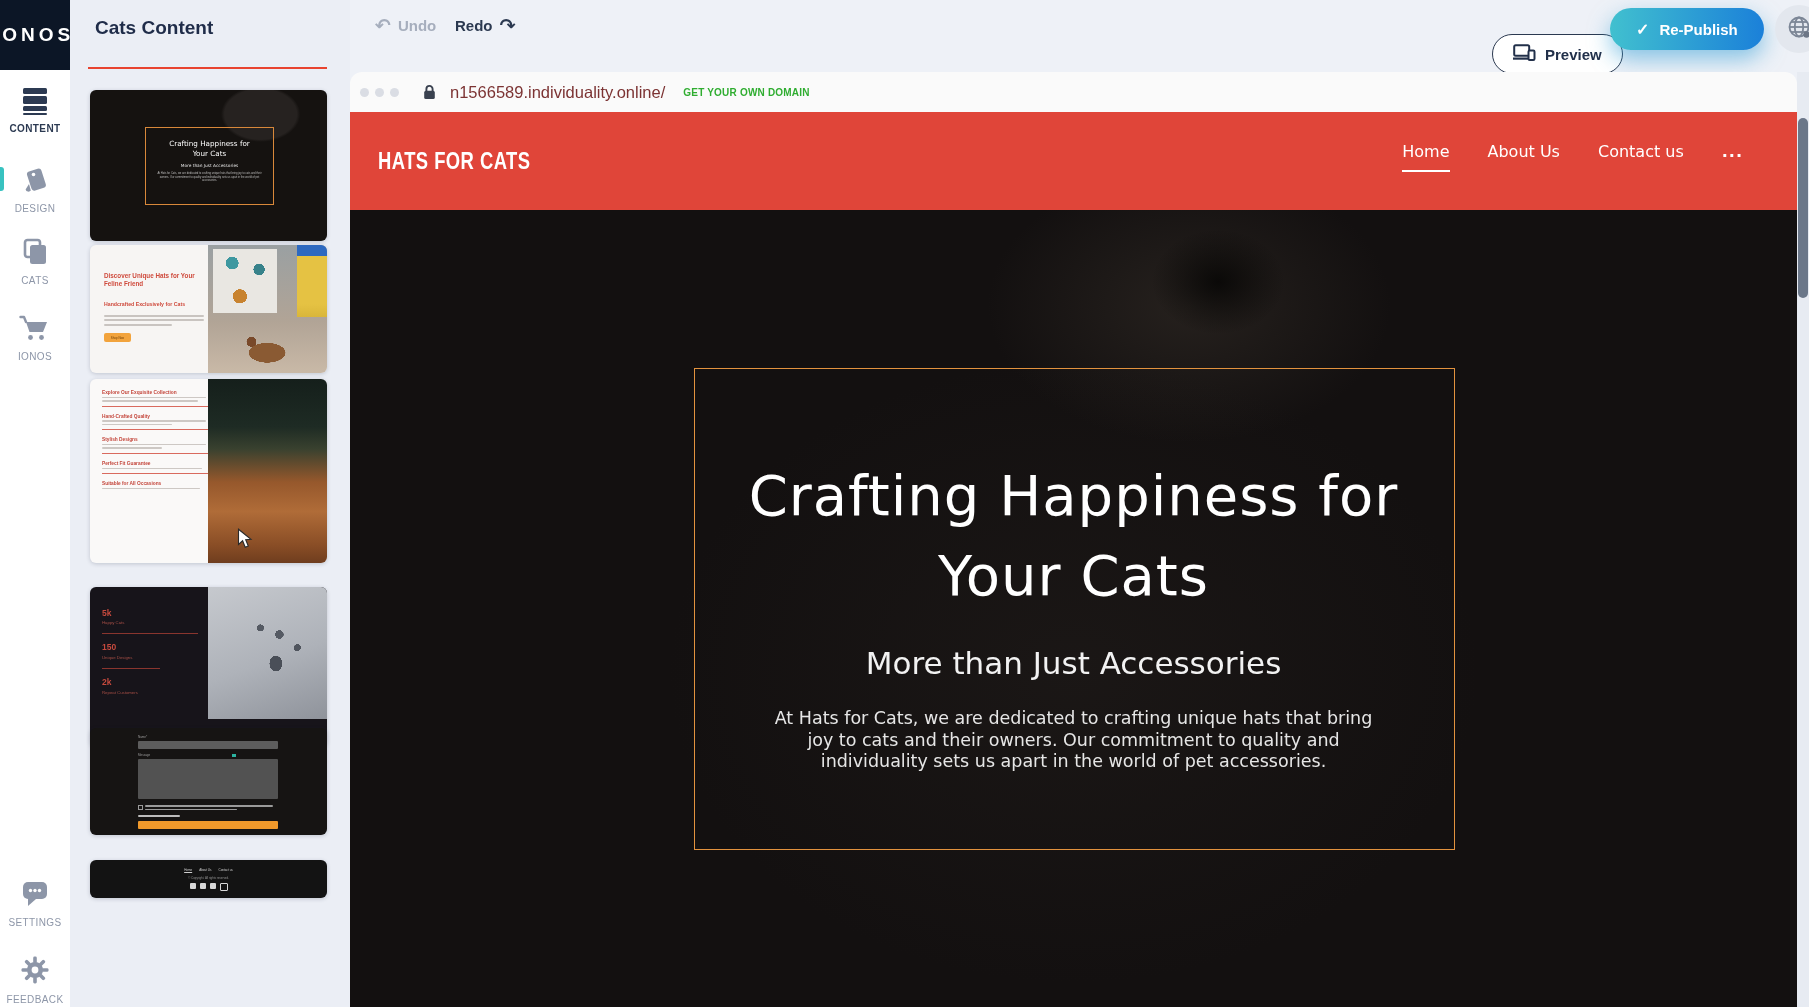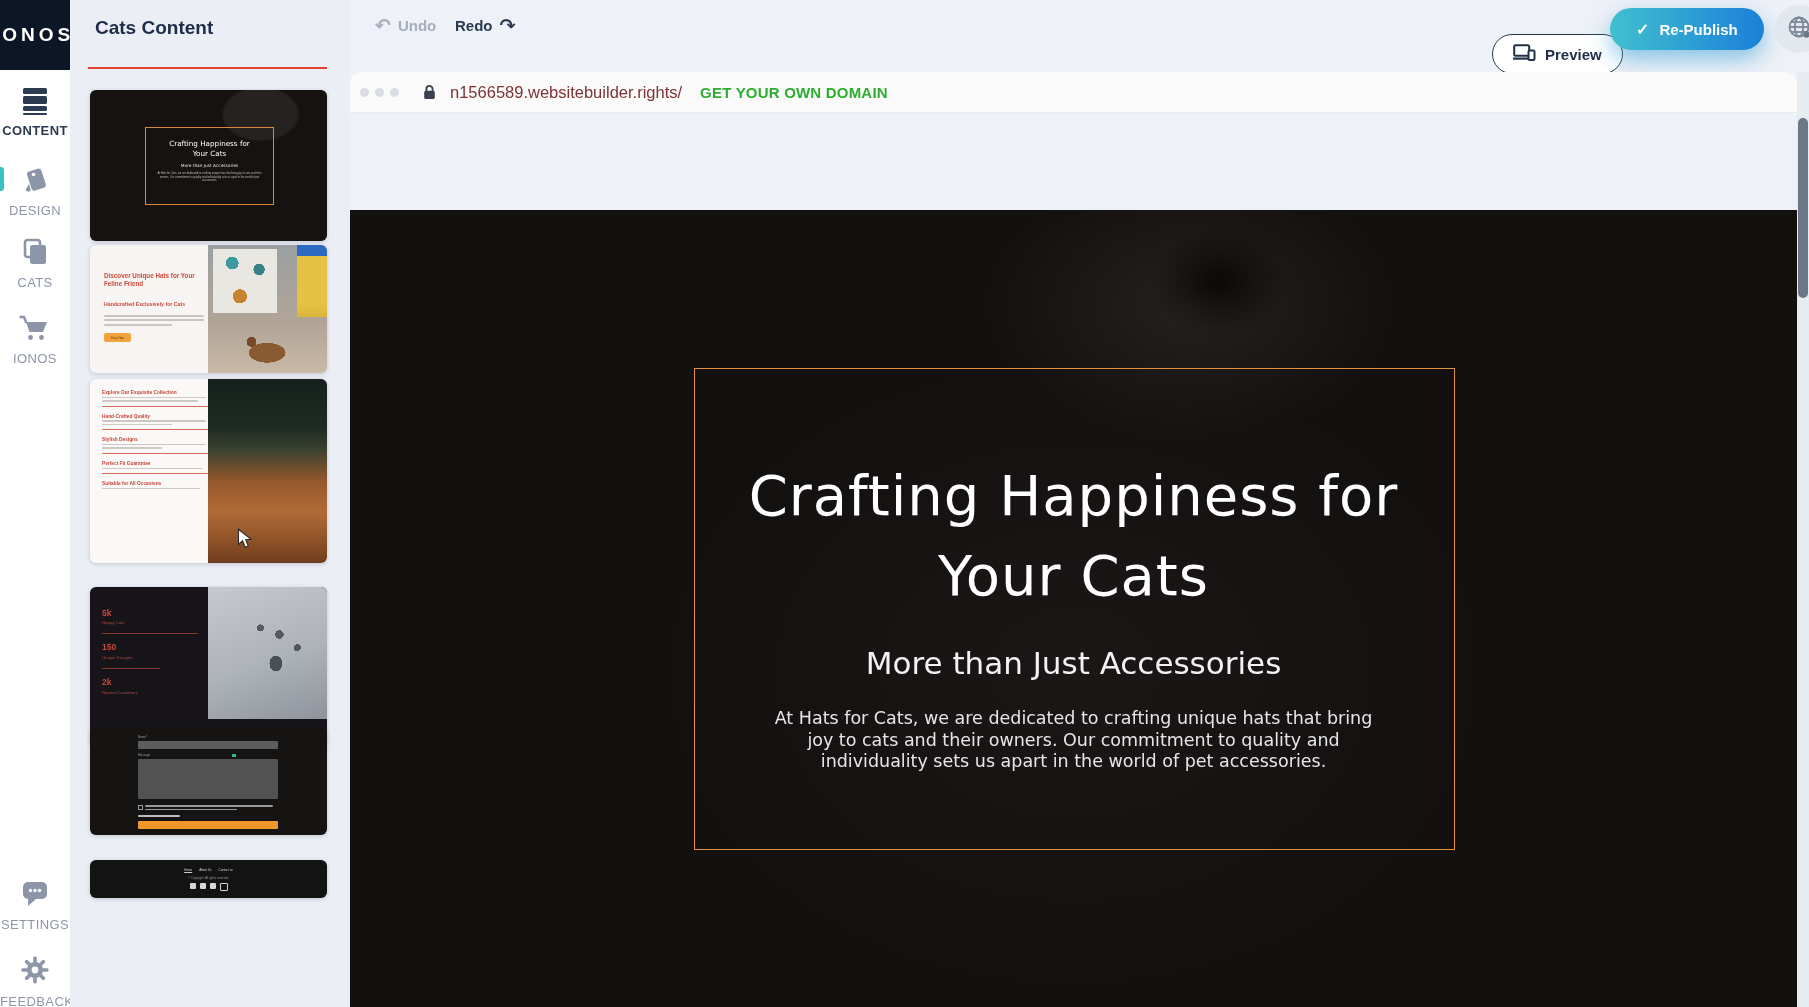--- a/index.html
+++ b/index.html
@@ -4,21 +4,21 @@
 <style>
   html,body{margin:0;padding:0;}
   body{font-family:"Liberation Sans",sans-serif;background:#eef1f7;}
   #app{position:relative;width:1809px;height:1007px;overflow:hidden;background:#eef1f7;}
 
   
   .rail{position:absolute;left:0;top:0;width:70px;height:1007px;background:#ffffff;border-right:1px solid #e2e6ee;}
   .logo{position:absolute;left:0;top:0;width:70px;height:70px;background:#0c1626;display:flex;align-items:center;overflow:hidden;}
   .logo span{color:#fff;font-weight:bold;font-size:19px;letter-spacing:4px;margin-left:-7px;white-space:nowrap;}
   .rail-item{position:absolute;left:0;width:70px;text-align:center;cursor:pointer;}
-  .rail-item .lbl{font-size:13px;letter-spacing:.4px;margin-top:4px;color:#8d96a8;}
+  .rail-item .lbl{font-size:10px;letter-spacing:.4px;margin-top:4px;color:#8d96a8;}
   .rail-item.active .lbl{color:#2c3a52;font-weight:bold;}
   .teal-sliver{position:absolute;left:0;top:167px;width:4px;height:24px;background:#38c2c0;border-radius:0 3px 3px 0;}
 
   
   .panel{position:absolute;left:70px;top:0;width:280px;height:1007px;background:#ebeef5;}
   .panel-title{position:absolute;left:25px;top:17px;font-size:19px;font-weight:bold;color:#1f2c49;}
   .panel-divider{position:absolute;left:18px;top:67px;width:239px;height:2px;background:#e8432f;}
   .thumb{position:absolute;left:20px;width:237px;border-radius:6px;box-shadow:0 1px 4px rgba(25,35,60,.20);overflow:hidden;cursor:pointer;}
   .microbar{background:#c9c4c0;height:2px;border-radius:1px;}
 
@@ -93,21 +93,21 @@
   .btn-preview{position:absolute;left:1142px;top:10px;height:38px;padding:0 20px;border:1.5px solid #2b3950;border-radius:20px;background:#fff;display:flex;align-items:center;gap:9px;color:#22304a;font-size:15px;font-weight:bold;cursor:pointer;margin-top:24px;}
   .btn-republish{position:absolute;left:1260px;top:8px;height:42px;padding:0 26px;border:none;border-radius:22px;background:linear-gradient(90deg,#41c0cf,#1b80d9);box-shadow:0 9px 22px rgba(47,157,214,.55);display:flex;align-items:center;gap:10px;color:#fff;font-size:15px;font-weight:bold;cursor:pointer;}
   .globe-wrap{position:absolute;left:1425px;top:5px;width:48px;height:48px;border-radius:50%;background:#e3e7ee;display:flex;align-items:center;justify-content:center;cursor:pointer;}
 
   
   .canvas{position:absolute;left:350px;top:72px;width:1447px;height:935px;border-radius:12px 12px 0 0;overflow:hidden;}
   .urlbar{position:absolute;left:0;top:0;width:100%;height:40px;background:#fafafa;border-bottom:1px solid #ececec;display:flex;align-items:center;}
   .dots{display:flex;gap:6px;margin-left:10px;}
   .dots i{width:9px;height:9px;border-radius:50%;background:#dadde4;display:block;}
   .url-text{color:#7c3333;font-size:16.5px;margin-left:14px;}
-  .url-cta{color:#2fad30;font-size:15px;font-weight:bold;margin-left:18px;letter-spacing:.2px;cursor:pointer;}
+  .url-cta{color:#2fad30;font-size:10px;font-weight:bold;margin-left:18px;letter-spacing:.2px;cursor:pointer;}
   .sitehead{position:absolute;left:0;top:40px;width:100%;height:98px;background:#e04539;}
   .site-logo{position:absolute;left:28px;top:38px;color:#fff;font-weight:800;font-size:20px;letter-spacing:.5px;transform:scale(.92,1.18);transform-origin:left center;white-space:nowrap;}
   .site-nav{position:absolute;right:54px;top:30px;display:flex;align-items:flex-start;gap:38px;color:#fff;font-size:16px;font-family:"DejaVu Sans",sans-serif;}
   .site-nav .item{cursor:pointer;padding-bottom:9px;}
   .site-nav .item.active{border-bottom:2px solid #fff;}
   .site-nav .more{cursor:pointer;letter-spacing:1px;font-weight:bold;}
   .hero{position:absolute;left:0;top:138px;width:100%;height:797px;background:
       radial-gradient(ellipse 95px 75px at 60% 9%, rgba(8,7,6,.9), transparent 70%),
       radial-gradient(ellipse 280px 190px at 58% 12%, rgba(66,58,50,.40), transparent 72%),
       radial-gradient(ellipse 520px 400px at 50% 58%, rgba(46,40,36,.28), transparent 78%),
@@ -369,24 +369,33 @@
           <i></i>
           <i></i>
           <i></i>
         </div>
       <span style="margin-left:24px;display:flex">
         <svg width="13" height="16" viewBox="0 0 13 16">
             <path d="M3.4 7 v-2 a3.1 3.1 0 0 1 6.2 0 V7" stroke="#39414f" stroke-width="1.9" fill="none"></path>
             <rect x="1.2" y="6.8" width="10.6" height="8.2" rx="1.6" fill="#39414f"></rect>
           </svg>
       </span>
-      <span class="url-text">n1566589.websitebuilder.rights/</span>
+      <span class="url-text">n1566589.individuality.online/</span>
       <span class="url-cta">GET YOUR OWN DOMAIN</span>
     </div>
 
+    <div class="sitehead">
+      <div class="site-logo">HATS FOR CATS</div>
+      <div class="site-nav">
+        <span class="item active">Home</span>
+        <span class="item">About Us</span>
+        <span class="item">Contact us</span>
+        <span class="more">...</span>
+      </div>
+    </div>
 
     <div class="hero">
       <div class="sel-box"></div>
       <div class="hero-title"><span>Crafting Happiness for</span><br><span>Your Cats</span></div>
       <div class="hero-sub">More than Just Accessories</div>
       <div class="hero-body">At Hats for Cats, we are dedicated to crafting unique hats that bring joy to cats and their owners. Our commitment to quality and individuality sets us apart in the world of pet accessories.</div>
     </div>
   </div>
 
   <div class="sb-track"></div>

